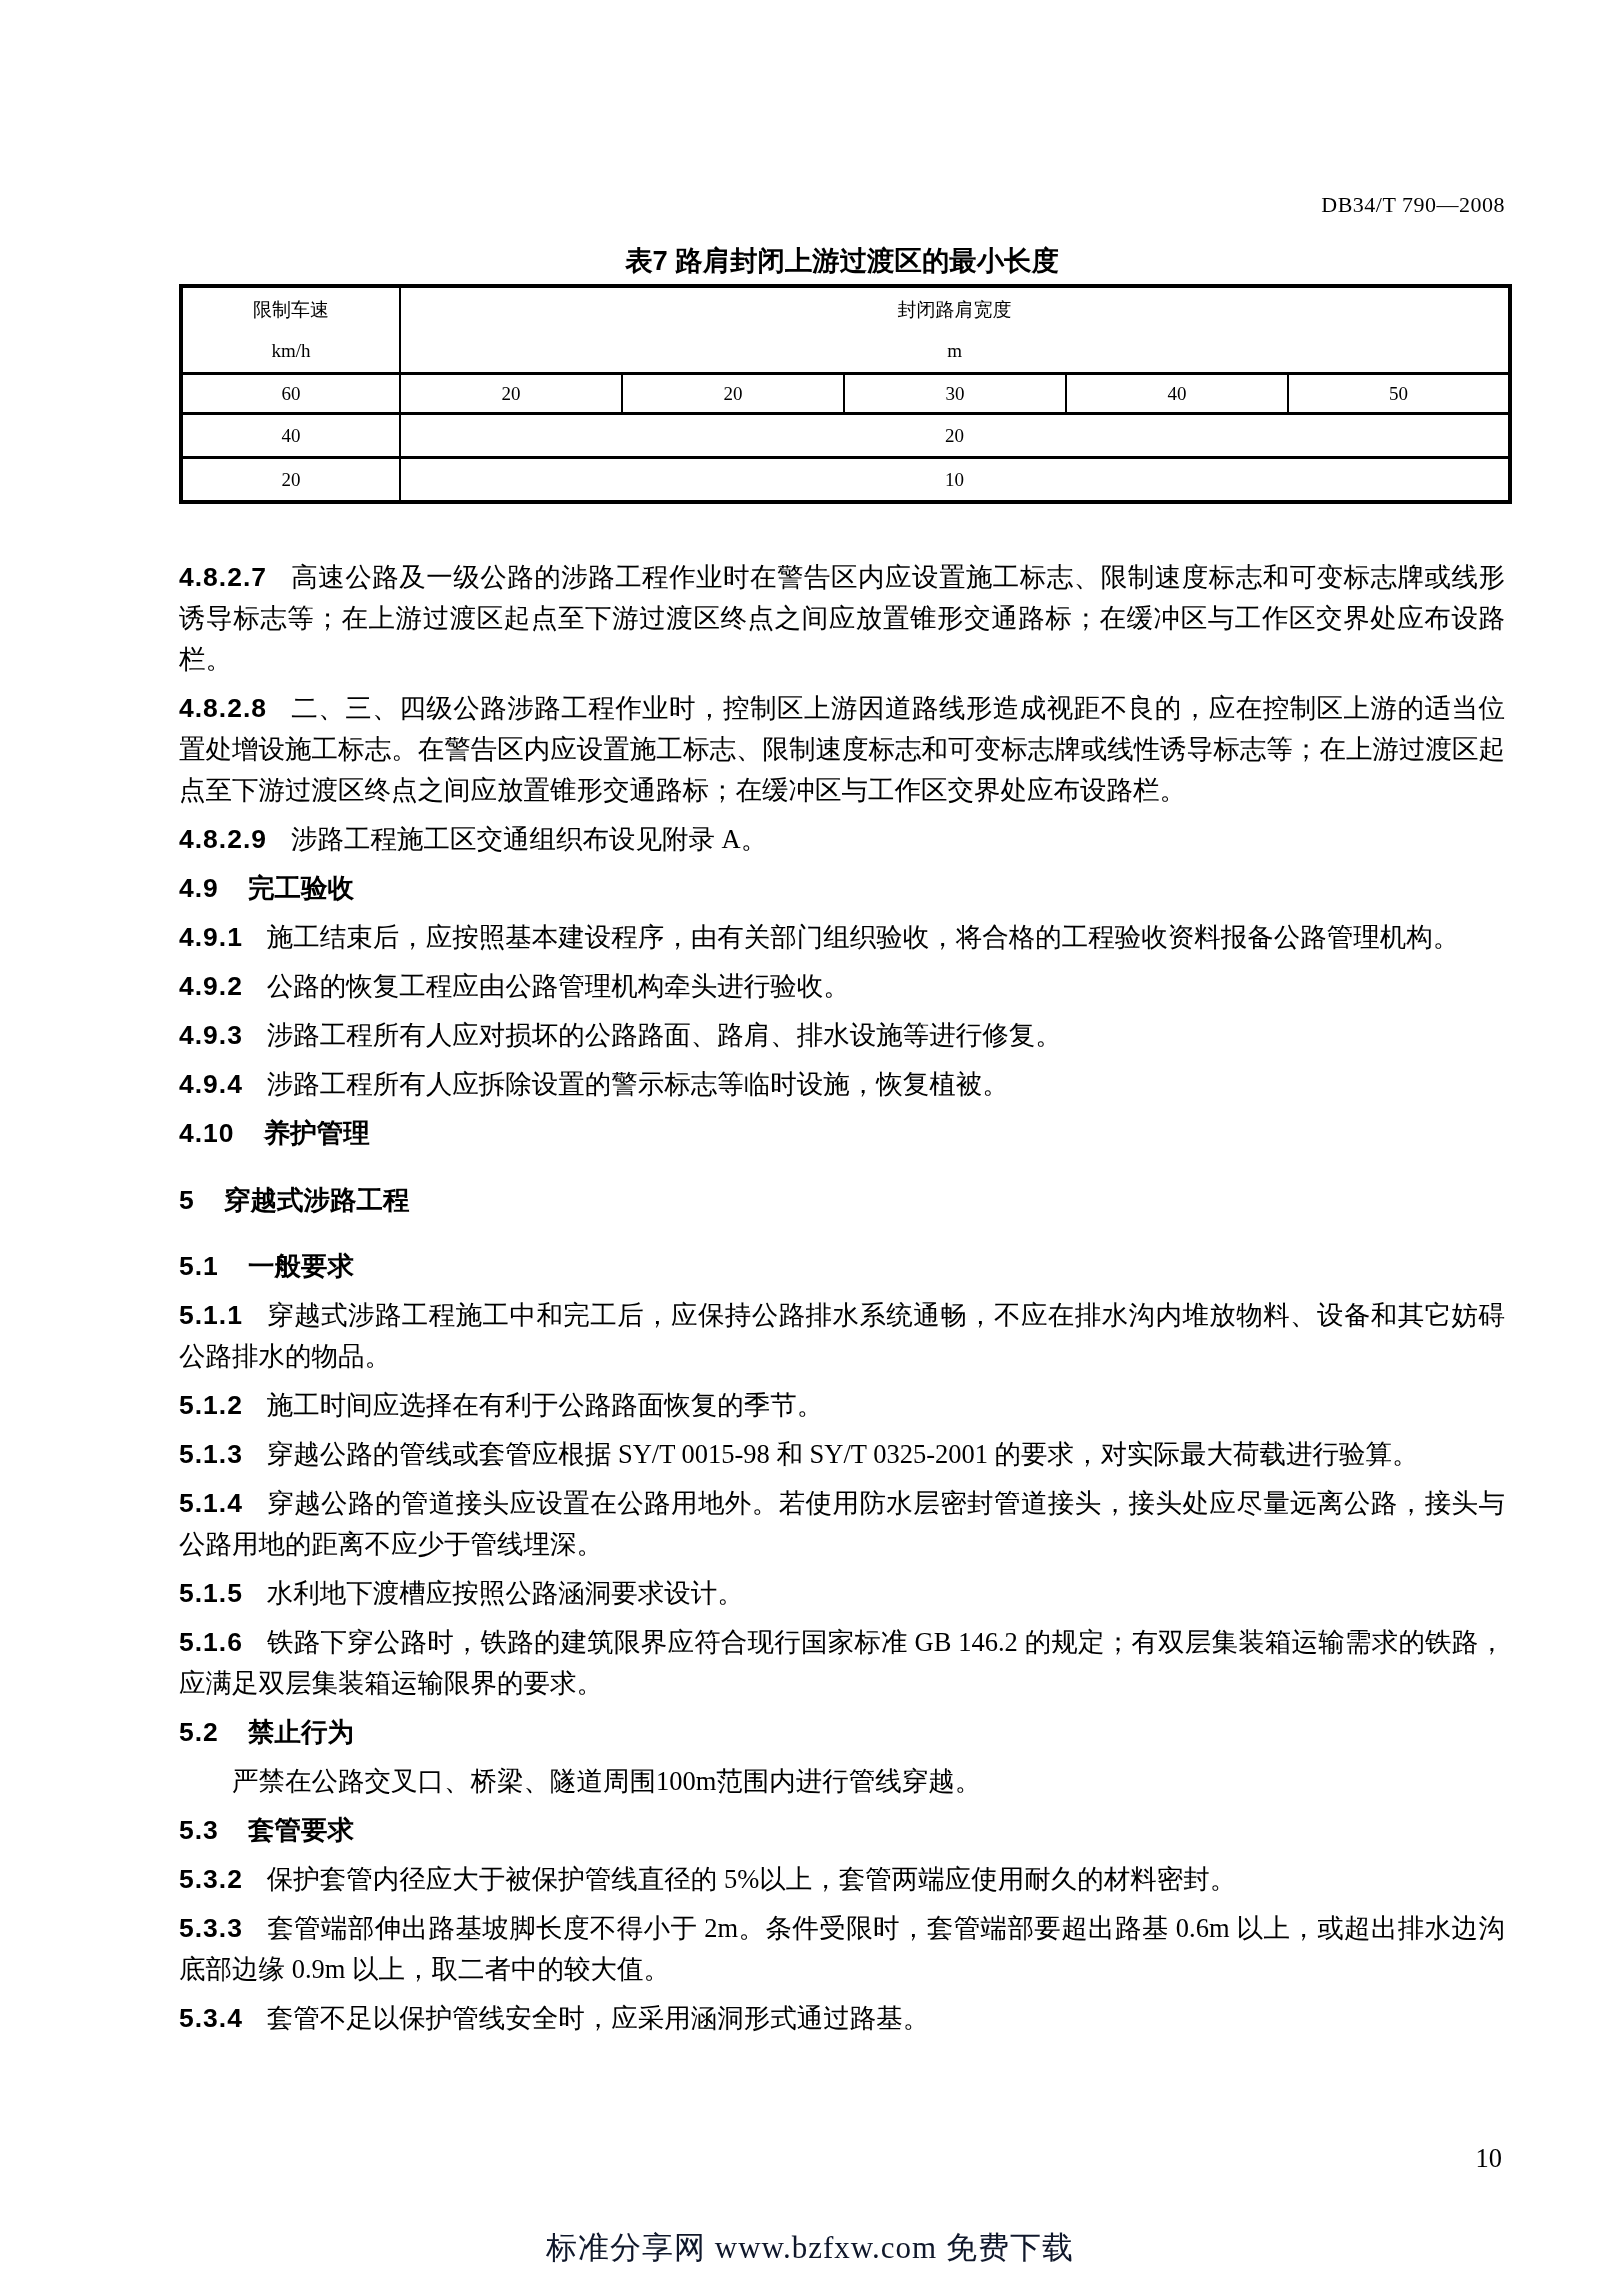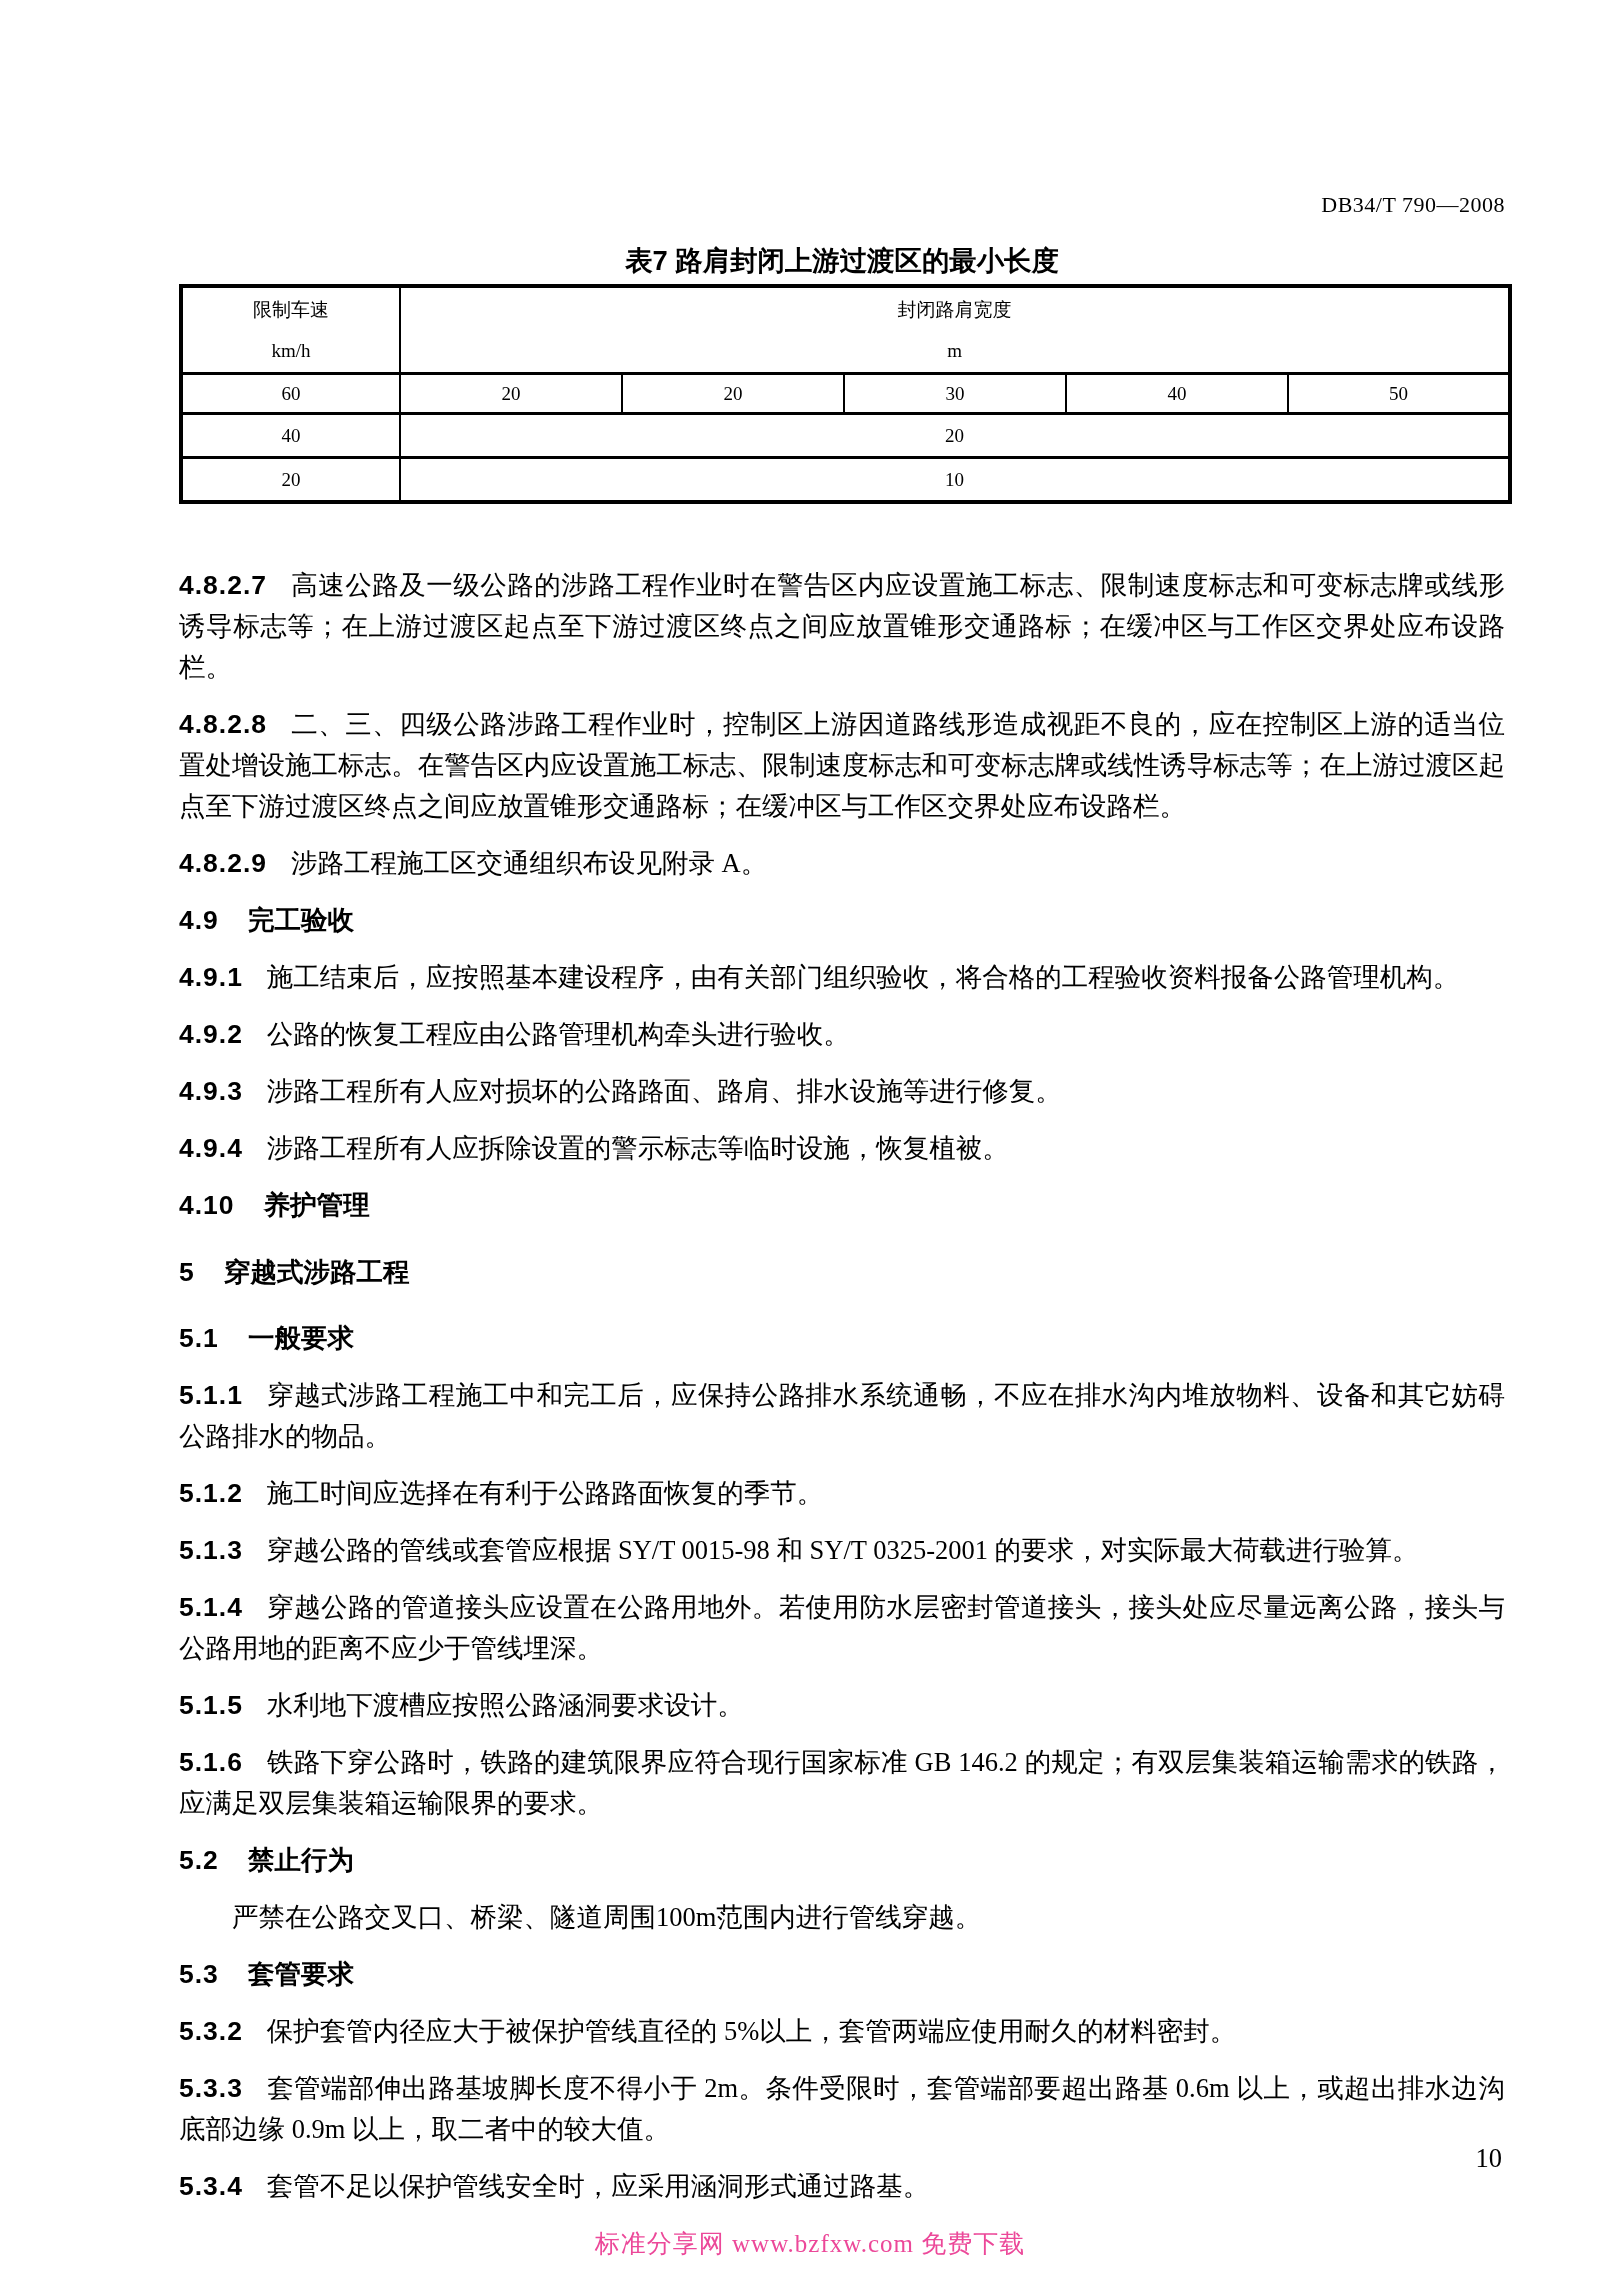--- a/index.html
+++ b/index.html
@@ -47,21 +47,21 @@
   tr.r3 td { height: 37px; border-bottom: 3.9px solid #000; line-height: 37px; }
   tr.r4 td { height: 41px; border-bottom: 3.9px solid #000; line-height: 41px; }
   tr.r5 td { height: 41px; line-height: 41px; }
   .hdr2 { line-height: 41px; }
   .body {
     position: absolute;
     top: 549px; left: 179px; width: 1326px;
     font-size: 26.5px;
     line-height: 41px;
   }
-  .body p { margin: 16px 0 2px 0; text-align: justify; }
+  .body p { margin: 8px 0 2px 0; text-align: justify; }
   .num {
     font-family: "Liberation Sans", "DejaVu Sans", sans-serif;
     font-weight: bold;
     letter-spacing: 1px;
     margin-right: 0.9em;
     white-space: nowrap;
   }
   p.heading, p.chapter { text-align: left; }
   p.heading .num, p.chapter .num { margin-right: 1.1em; }
   p.heading .txt, p.chapter .txt {
@@ -72,22 +72,22 @@
   p.indent { text-indent: 2em; }
   .page-number {
     position: absolute;
     top: 2143px; right: 118px;
     font-size: 26.5px;
   }
   .watermark {
     position: absolute;
     top: 2227px; left: 0; width: 1620px;
     text-align: center;
-    font-size: 25px;
-    color: #ec4899;
+    font-size: 31px;
+    color: #0f172a;
     letter-spacing: 1px;
   }
 </style>
 </head>
 <body>
 
 <div class="page">
 
   <div class="doc-number">DB34/T 790—2008</div>
 

